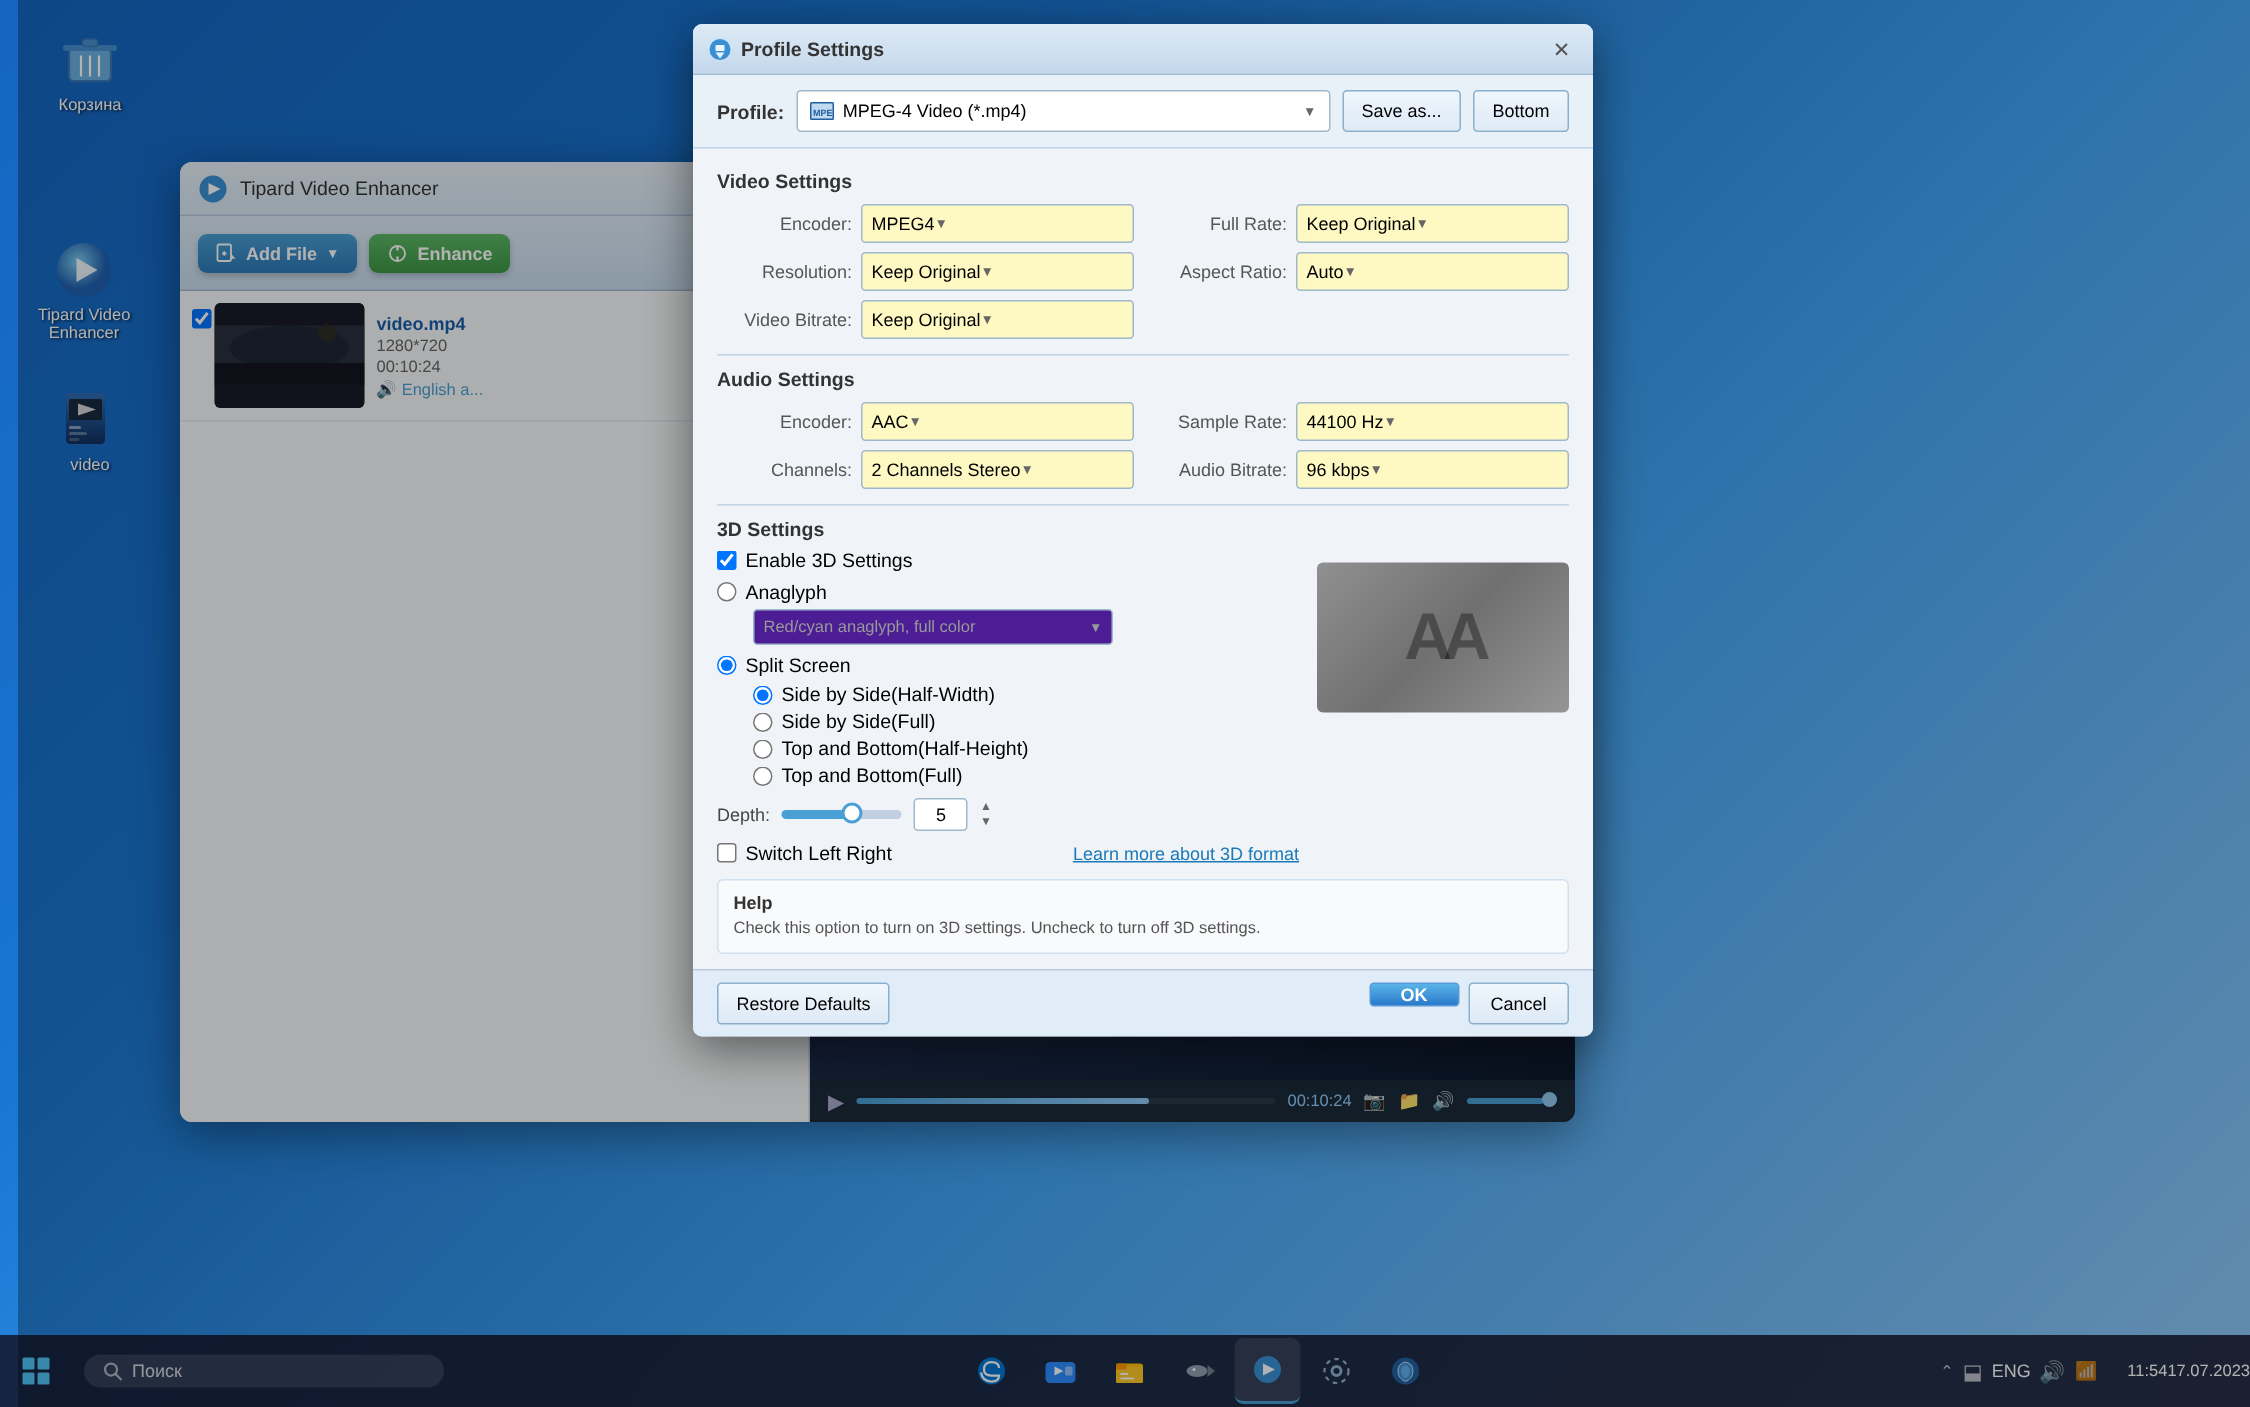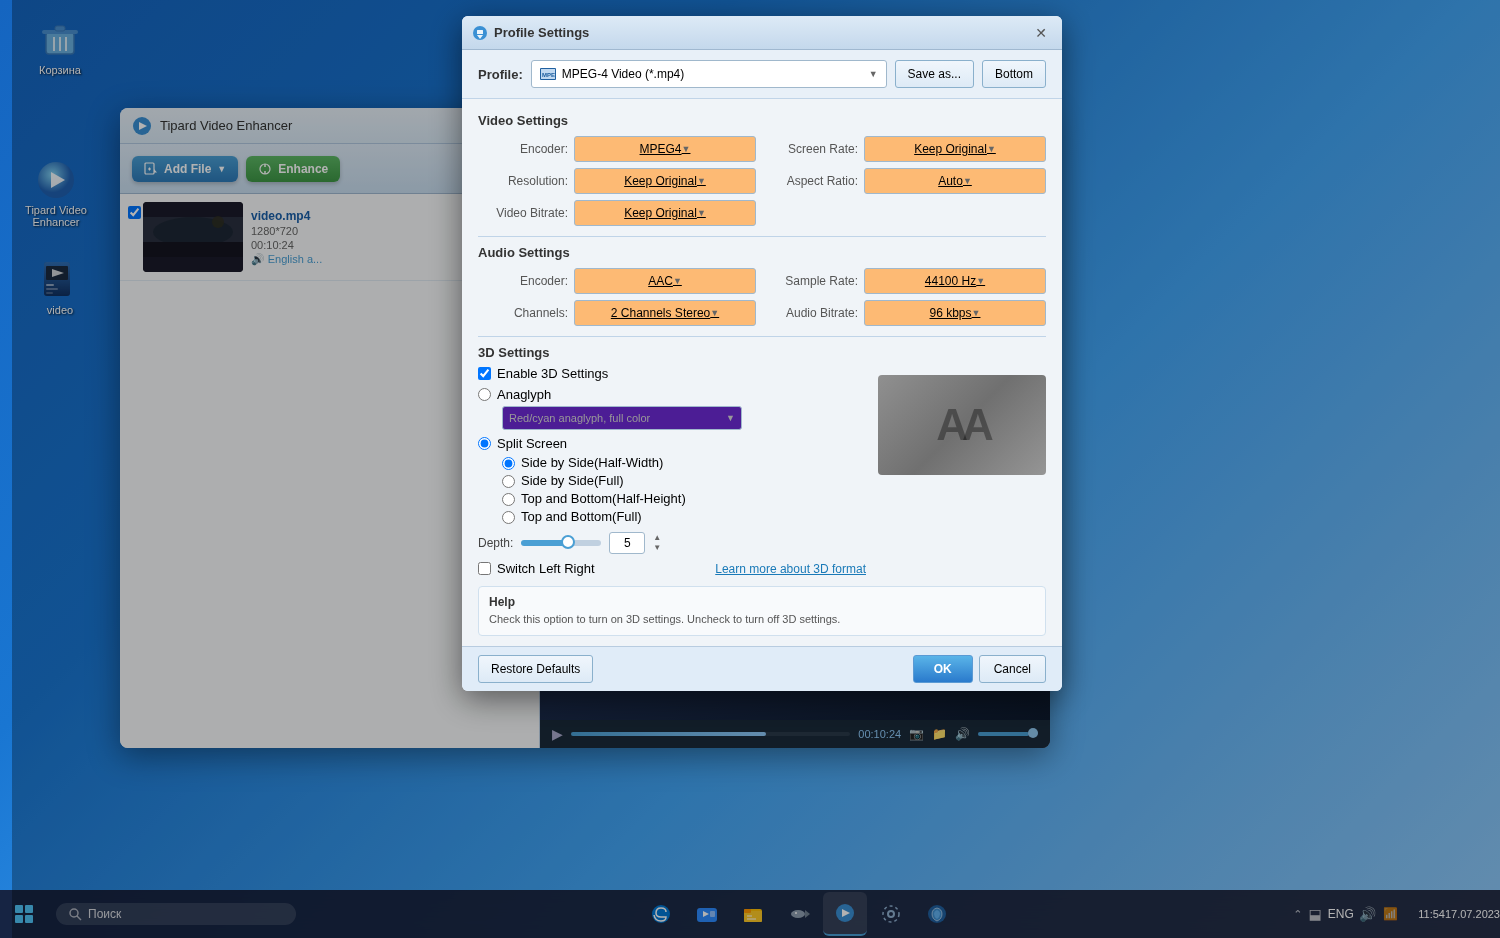--- a/index.html
+++ b/index.html
@@ -395,29 +395,28 @@
       color: #555;
       font-size: 12px;
       width: 90px;
       text-align: right;
       flex-shrink: 0;
     }
     .settings-select {
       height: 26px;
       border: 1px solid #a0b8cc;
       border-radius: 3px;
-      background: #fdba74;
+      background: #fef9c3;
       padding: 0 6px;
       font-size: 12px;
       flex: 1;
       display: flex;
       align-items: center;
-      justify-content: center;
-      cursor: pointer;
-      text-decoration: underline;
+      justify-content: flex-start;
+      cursor: pointer;
     }
     .settings-select-arrow { color: #666; font-size: 9px; }
     .section-divider {
       border: none;
       border-top: 1px solid #c0d4e8;
       margin: 8px 0;
     }
 
     
     .td-section-title {
@@ -537,21 +536,21 @@
       height: 28px;
       padding: 0 12px;
       border: 1px solid #8ab0cc;
       border-radius: 3px;
       background: linear-gradient(180deg, #f0f6fc 0%, #ddeaf6 100%);
       cursor: pointer;
       font-size: 12px;
     }
     .footer-btns { display: flex; gap: 6px; }
     .ok-btn {
-      height: 28px;
+      height: 16px;
       padding: 0 20px;
       border: 1px solid #5a9ad4;
       border-radius: 3px;
       background: linear-gradient(180deg, #5ab4e8 0%, #2a7acc 100%);
       color: white;
       cursor: pointer;
       font-size: 12px;
       font-weight: 600;
     }
     .cancel-btn {
@@ -762,21 +761,21 @@
         <div class="settings-section-title">Video Settings</div>
         <div class="settings-grid">
           <div class="settings-row">
             <span class="settings-row-label">Encoder:</span>
             <div class="settings-select">
               <span>MPEG4</span>
               <span class="settings-select-arrow">▼</span>
             </div>
           </div>
           <div class="settings-row">
-            <span class="settings-row-label">Screen Rate:</span>
+            <span class="settings-row-label">Full Rate:</span>
             <div class="settings-select">
               <span>Keep Original</span>
               <span class="settings-select-arrow">▼</span>
             </div>
           </div>
           <div class="settings-row">
             <span class="settings-row-label">Resolution:</span>
             <div class="settings-select">
               <span>Keep Original</span>
               <span class="settings-select-arrow">▼</span>

